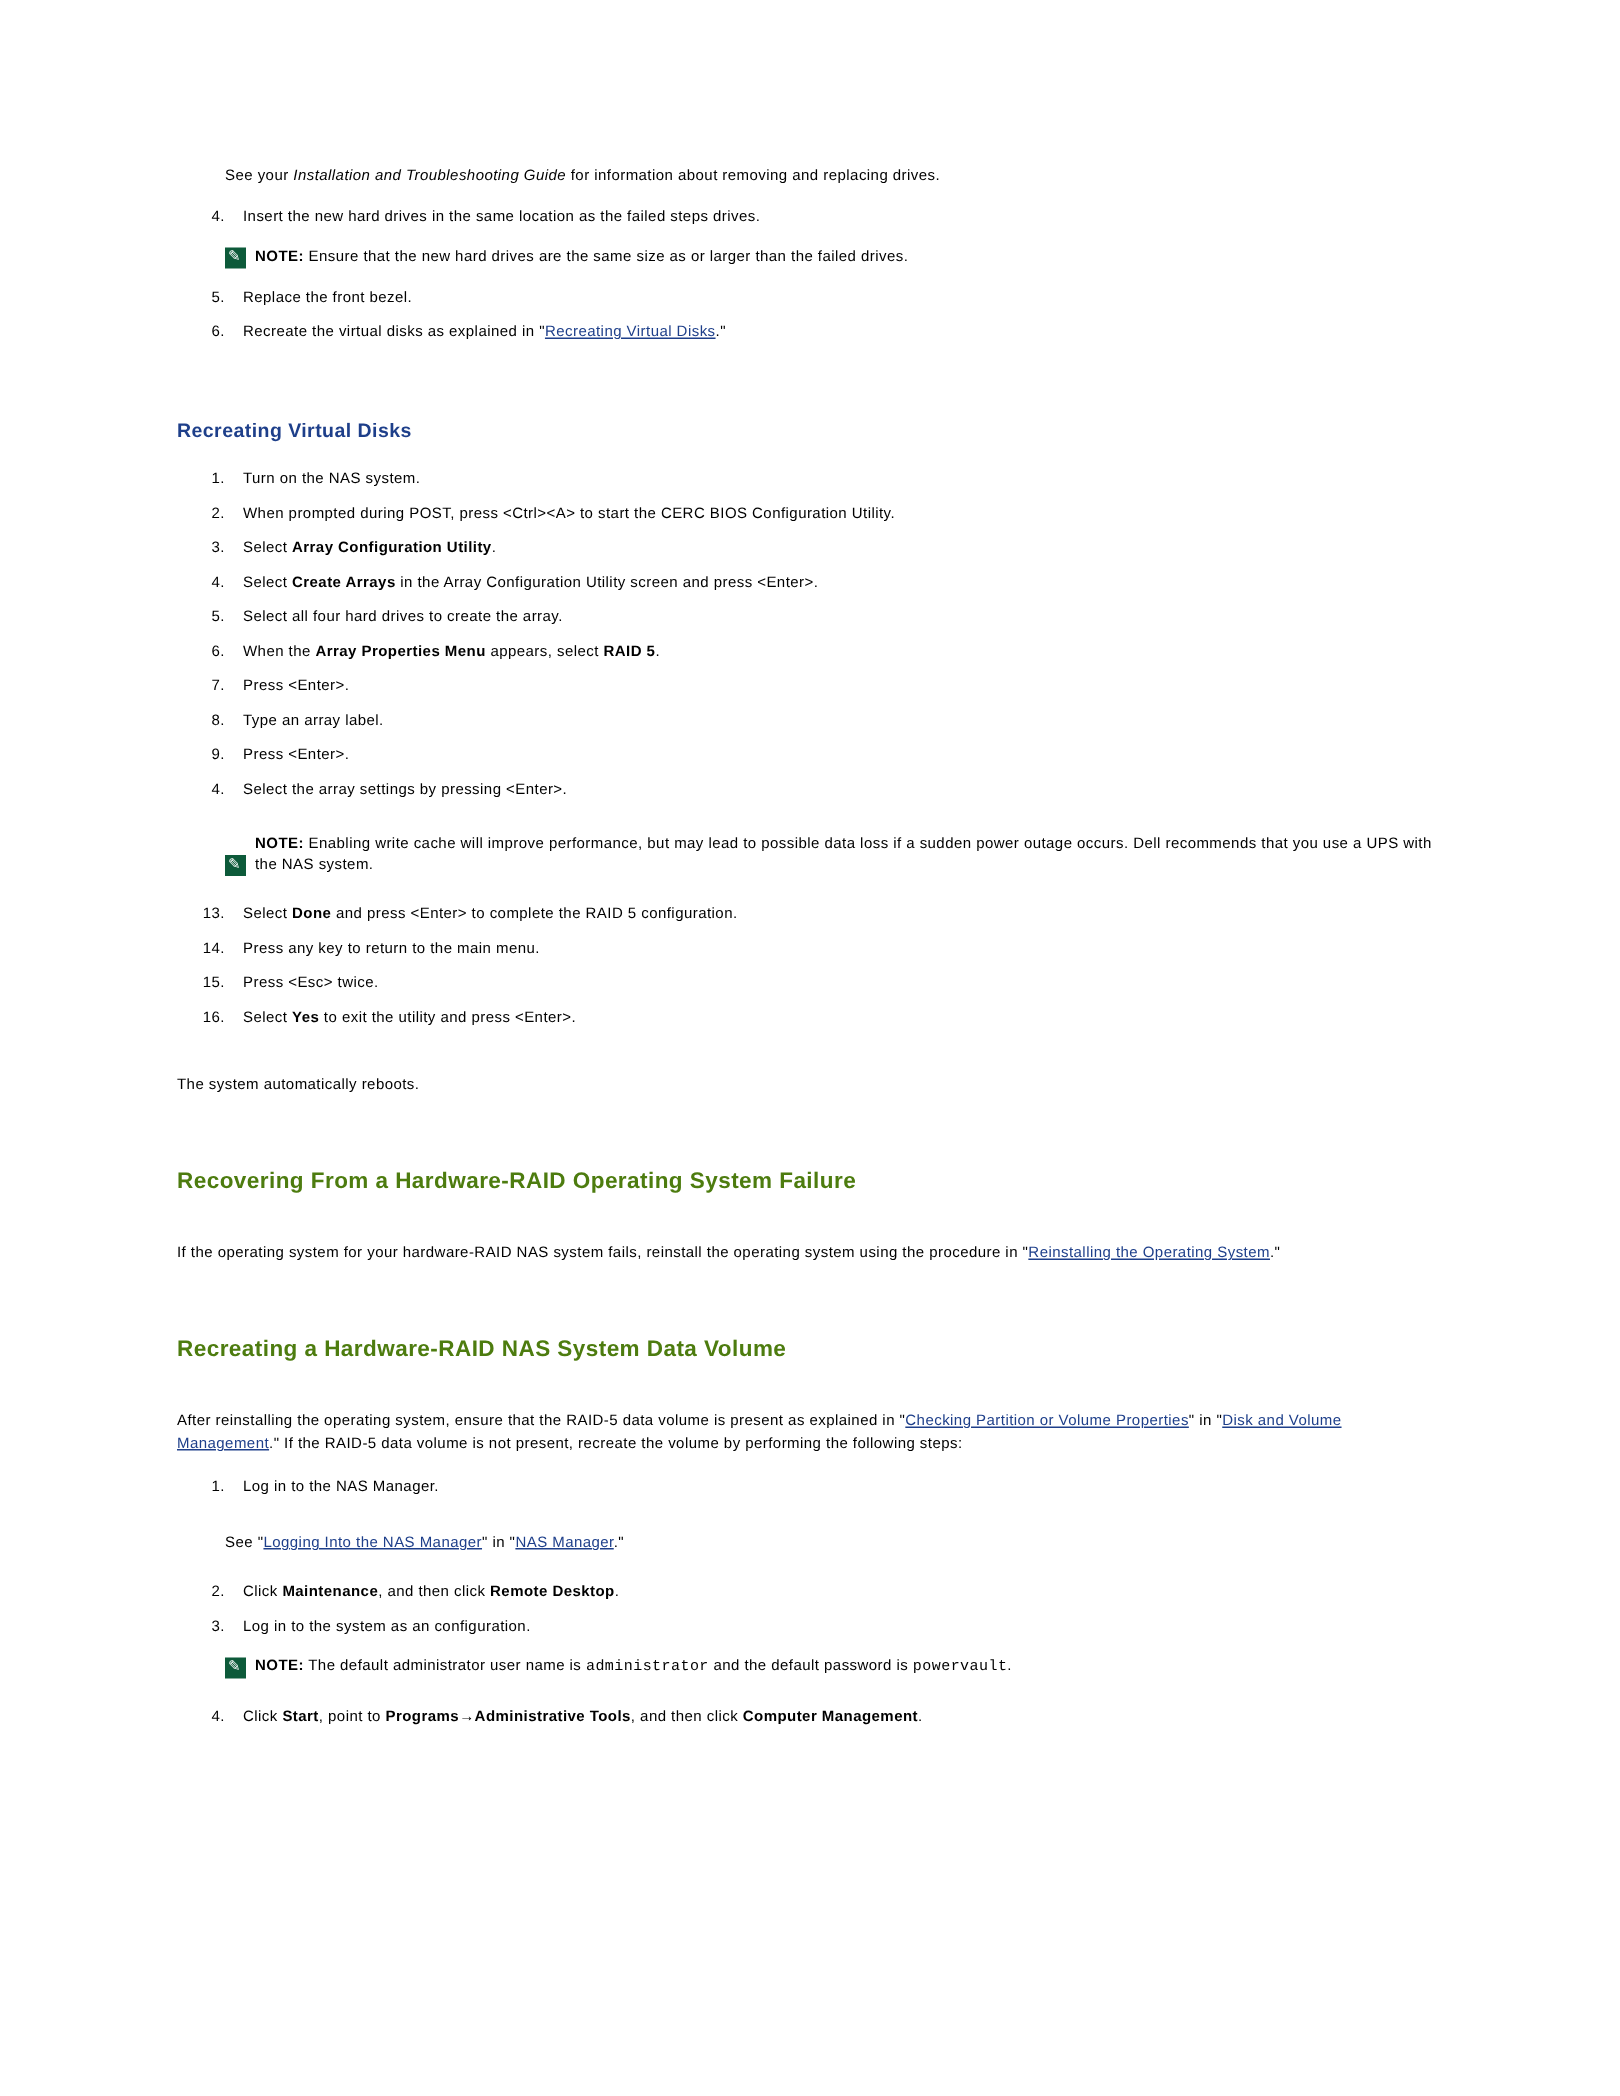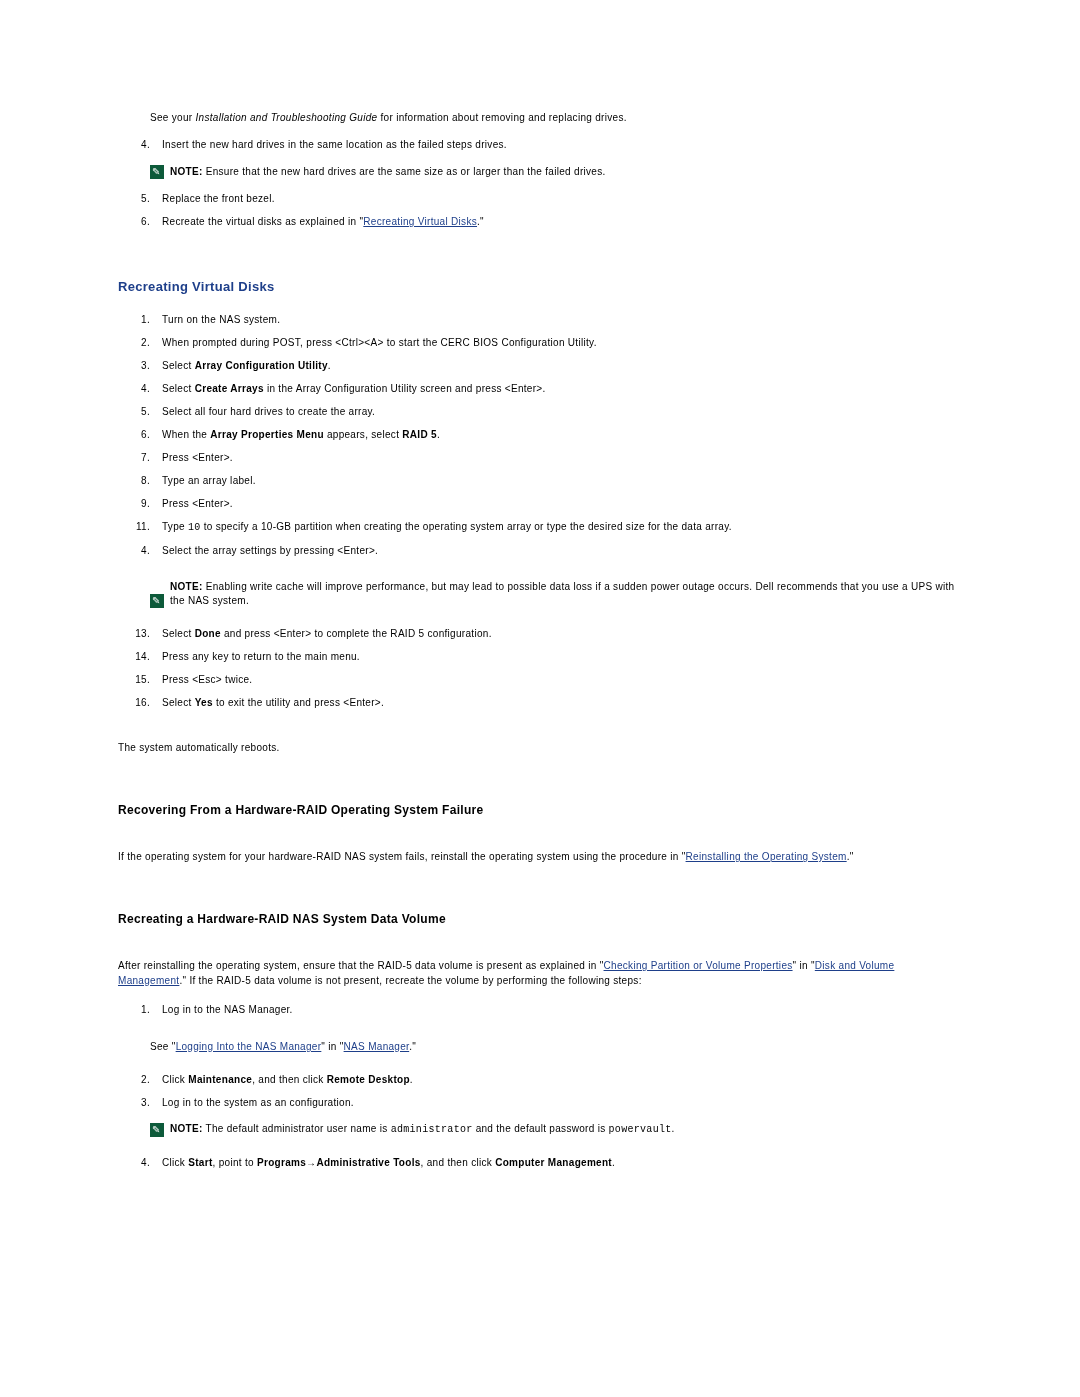--- a/index.html
+++ b/index.html
@@ -69,23 +69,23 @@
   }
   .h3 {
     color: #1e3f8a;
     font-weight: bold;
     font-size: 13px;
     margin-top: 50px;
     margin-bottom: 18px;
     letter-spacing: 0.3px;
   }
   .h2 {
-    color: #000000;
+    color: #4d7c0f;
     font-weight: bold;
-    font-size: 12px;
+    font-size: 15px;
     margin-top: 48px;
     margin-bottom: 32px;
     letter-spacing: 0.3px;
   }
   .body-para {
     line-height: 1.5;
     margin: 10px 0 14px 0;
   }
   a.link {
     color: #1e3f8a;
@@ -158,24 +158,20 @@
       </li>
     <li>
         <span class="num">8.</span>
         <span class="content">Type an array label.</span>
       </li>
     <li>
         <span class="num">9.</span>
         <span class="content">Press &lt;Enter&gt;.</span>
       </li>
     <li>
-        <span class="num">11.</span>
-        <span class="content"><span>Type </span><span class="mono">10</span><span> to specify a 10-GB partition when creating the operating system array or type the desired size for the data array.</span></span>
-      </li>
-    <li>
         <span class="num">4.</span>
         <span class="content">Select the array settings by pressing &lt;Enter&gt;.</span>
       </li>
   </ol>
 
   <div class="note-box" style="margin-top:22px;margin-bottom:18px;">
     <span class="note-icon"></span>
     <span class="note-text"><b>NOTE:</b><span> Enabling write cache will improve performance, but may lead to possible data loss if a sudden power outage occurs. Dell recommends that you use a UPS with the NAS system.</span></span>
   </div>
 

